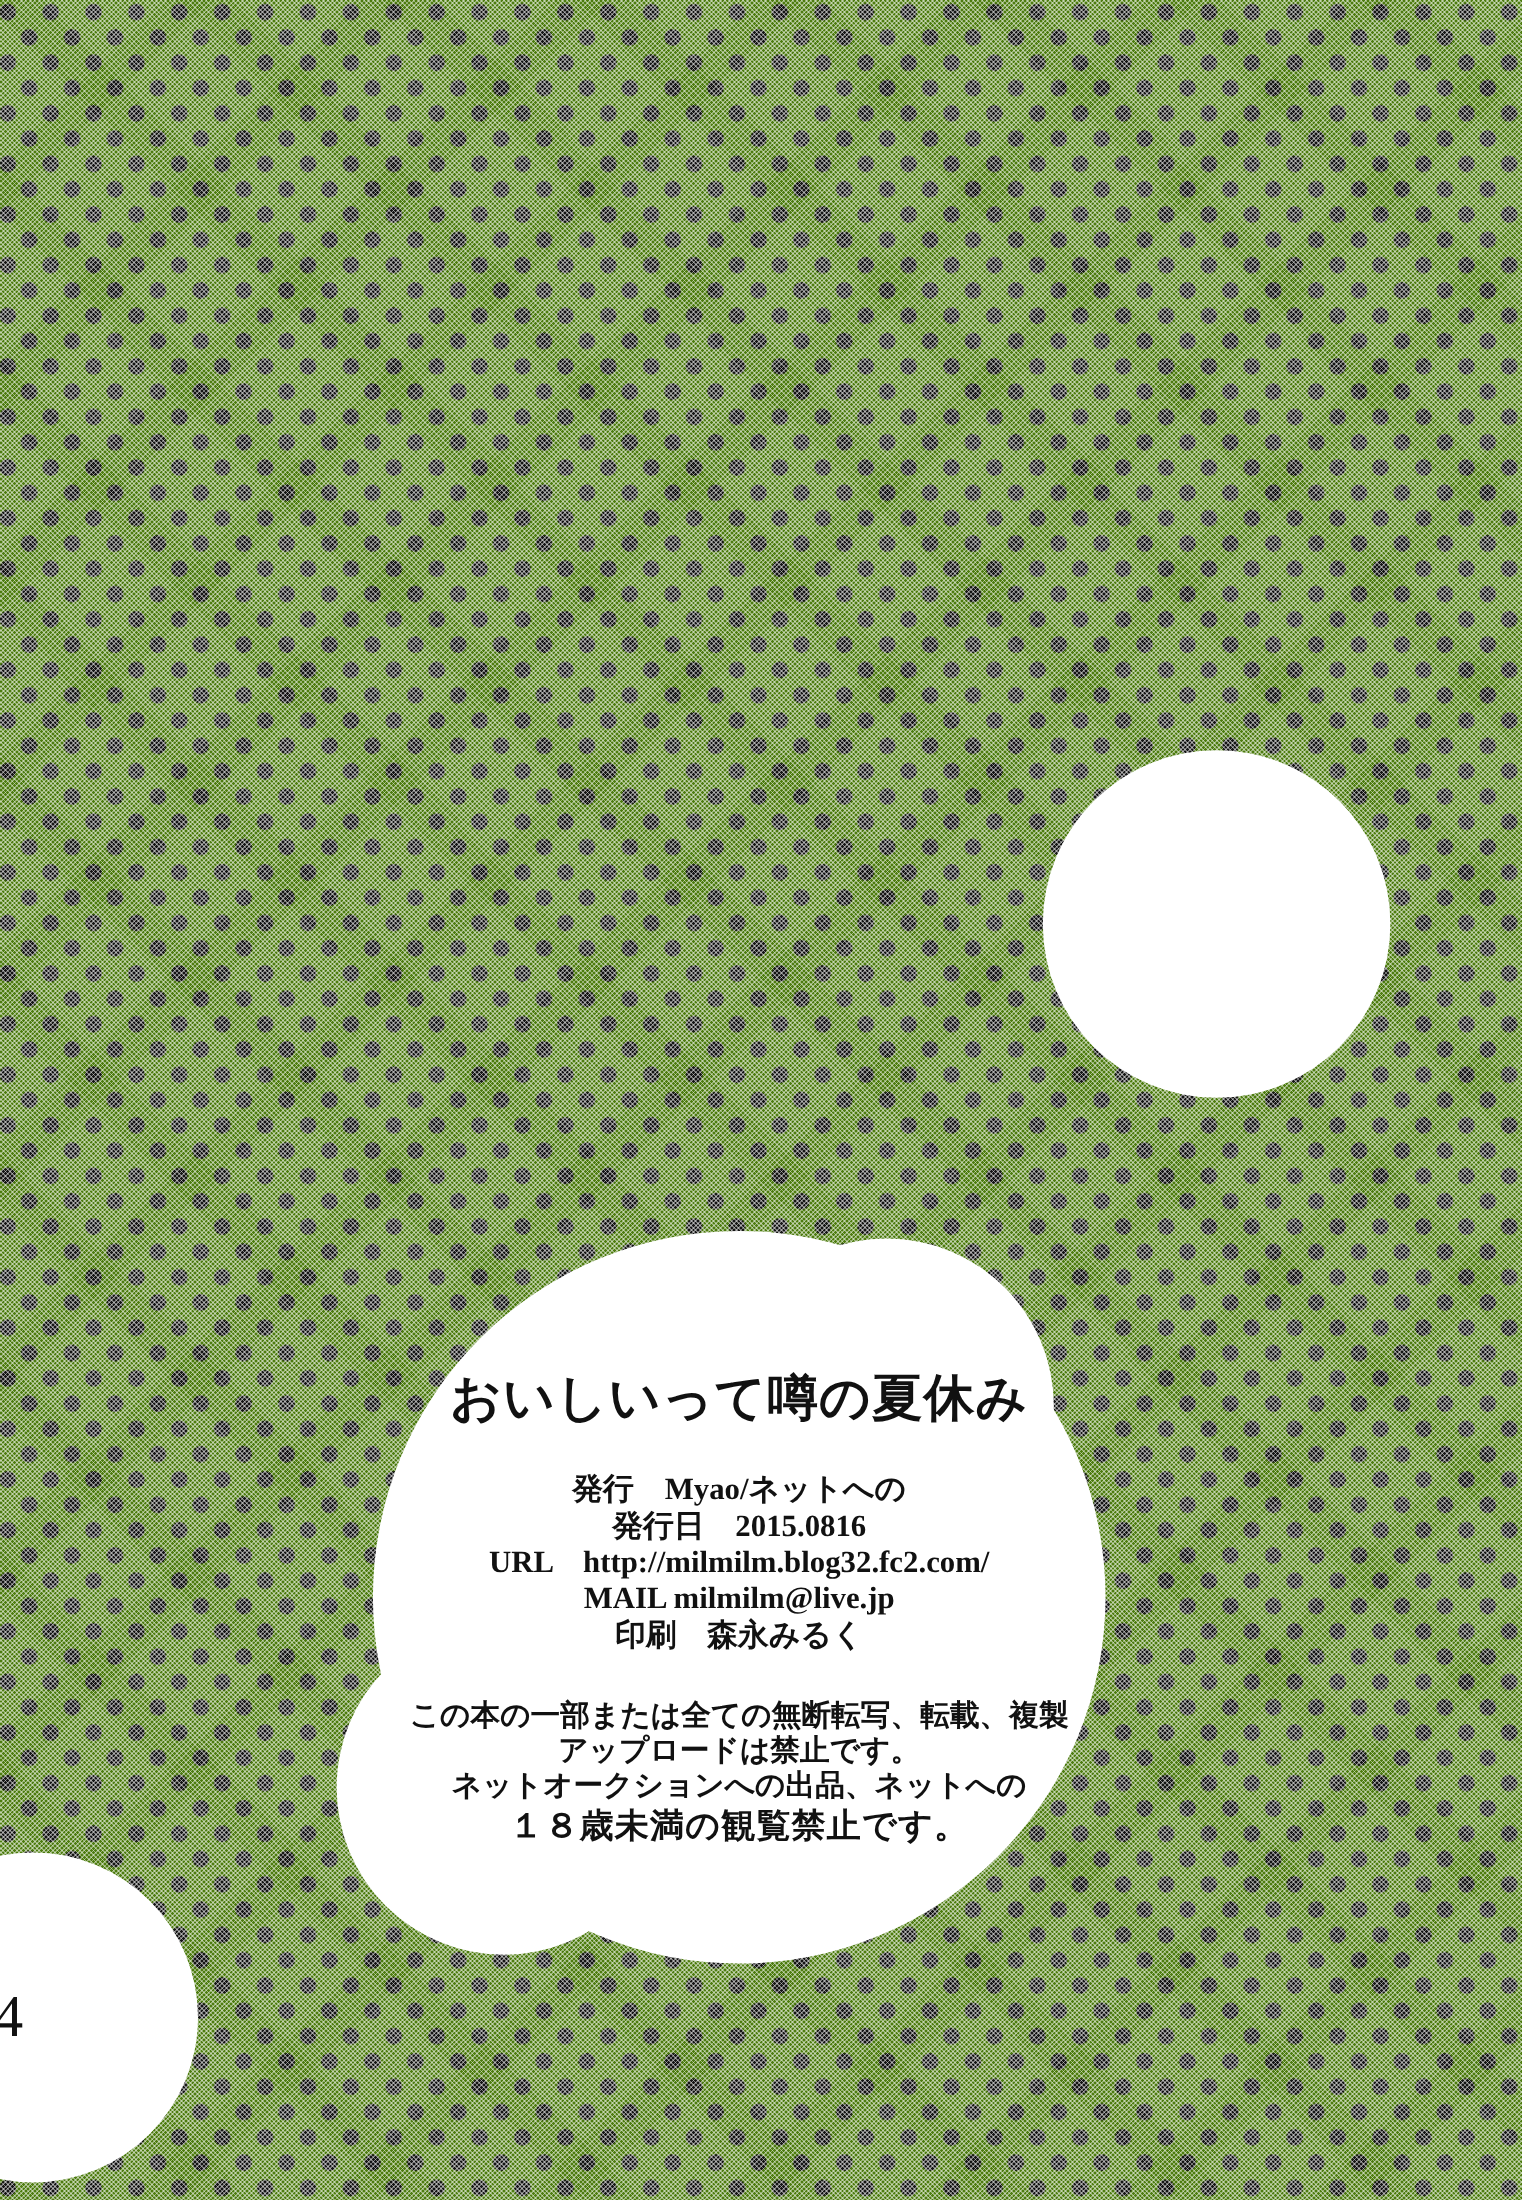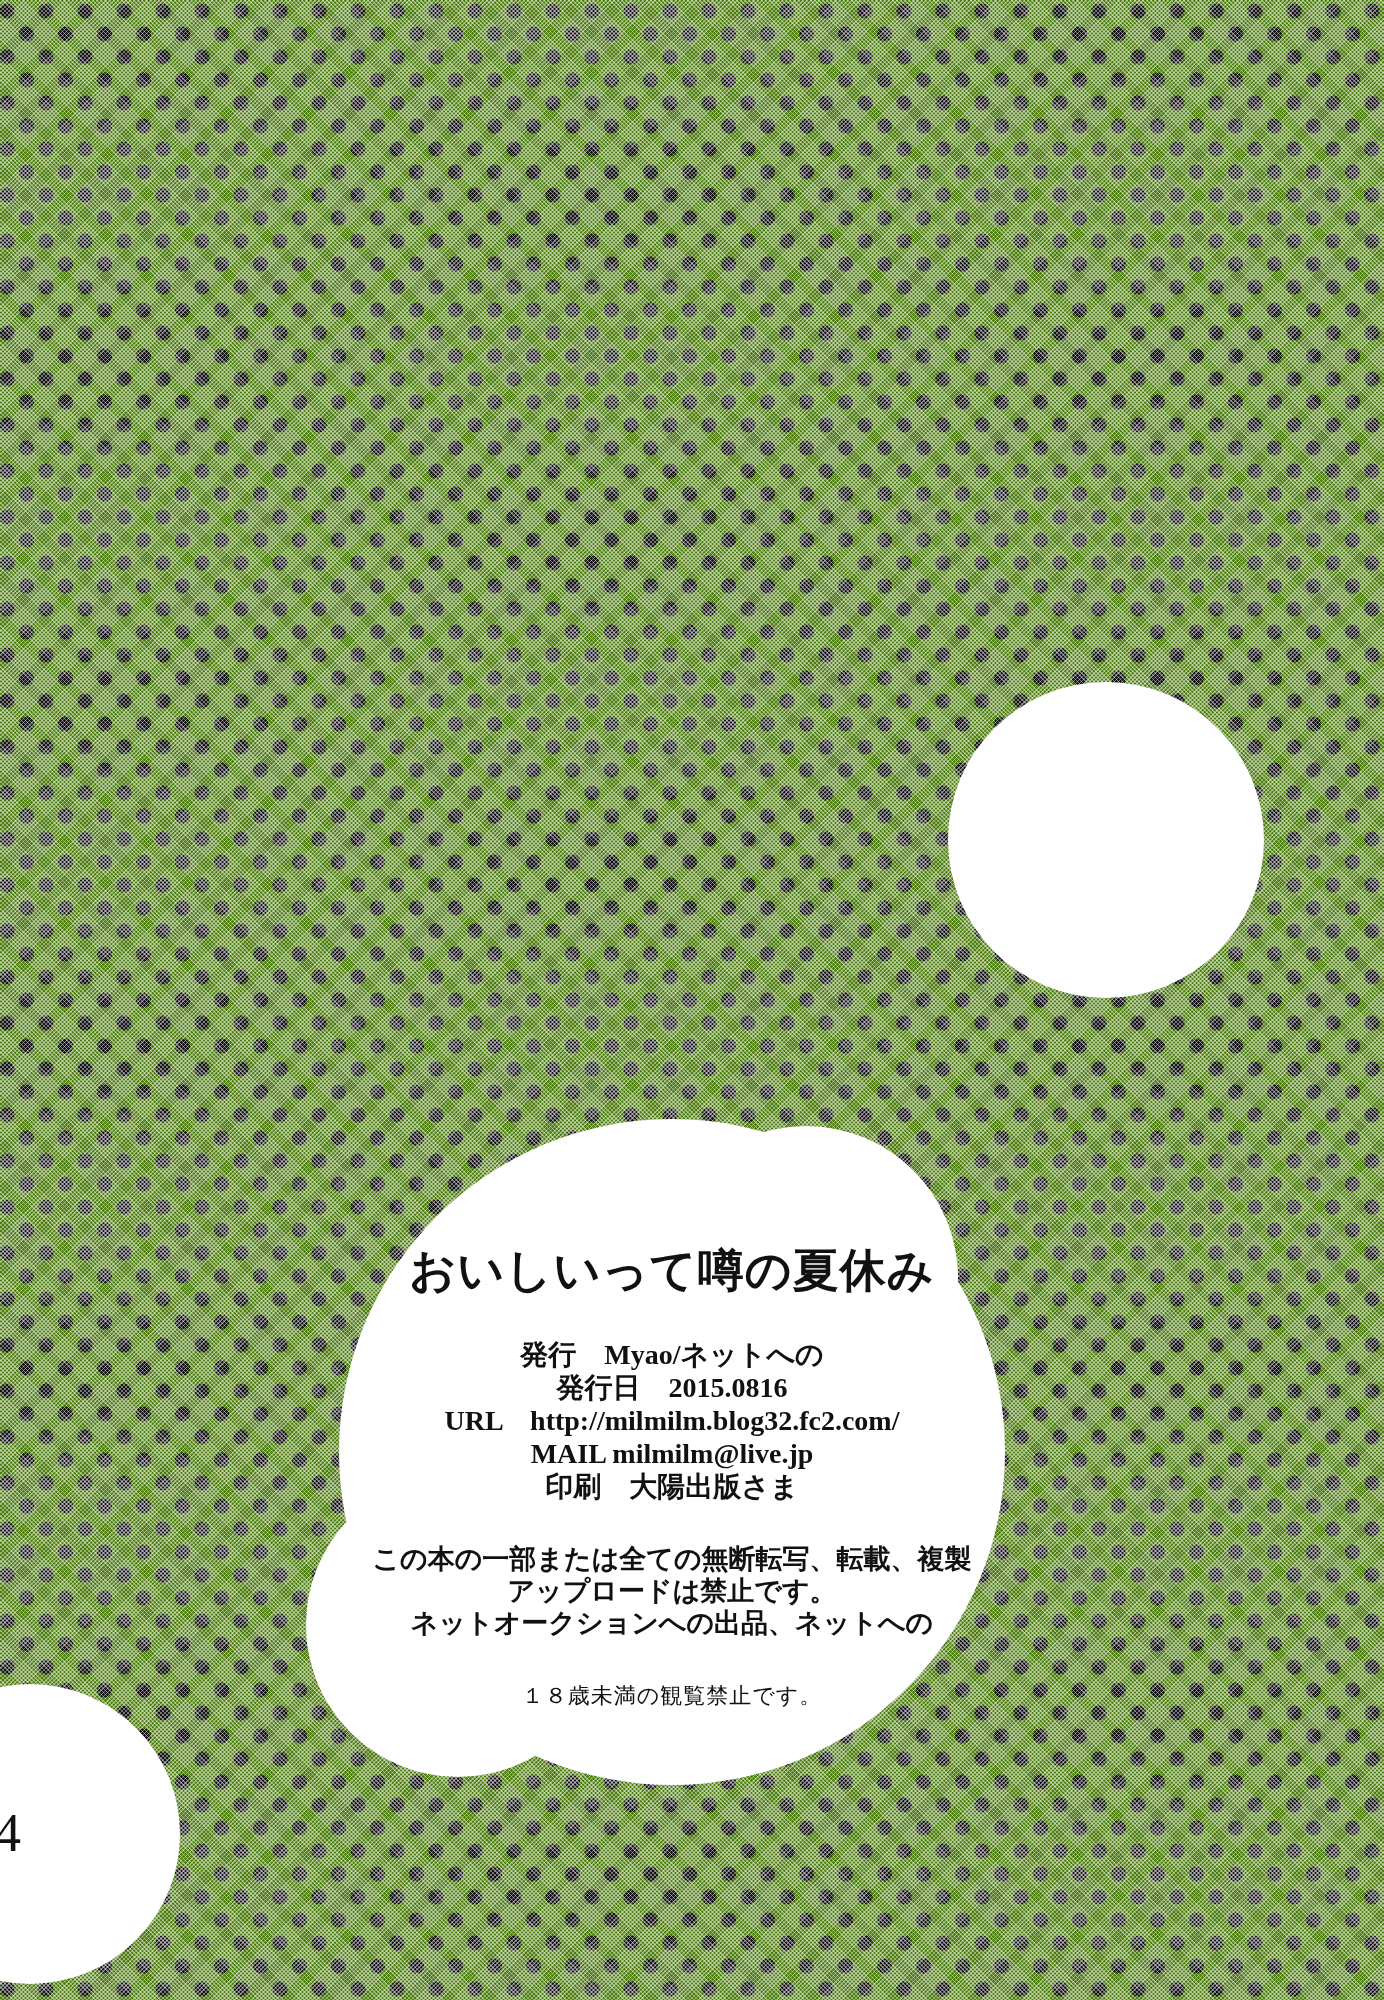--- a/index.html
+++ b/index.html
@@ -63,23 +63,22 @@
   .notice {
     margin-top: 40px;
   }
   .notice-line {
     font-size: 27px;
     line-height: 32px;
     font-weight: bold;
     white-space: nowrap;
   }
   .age-line {
-    margin-top: 42px;
-    font-size: 22px;
-    font-weight: normal;
+    font-size: 31px;
+    font-weight: bold;
     letter-spacing: 1px;
     white-space: nowrap;
   }
   .page-number {
     position: absolute;
     left: -6px;
     top: 1806px;
     font-size: 54px;
     line-height: 1;
     font-weight: normal;
@@ -99,21 +98,21 @@
   <div class="wcircle circle-corner"></div>
 
   <div class="colophon">
     <h1 class="title">おいしいって噂の夏休み</h1>
 
     <div>
       <div class="credit-line">発行　Myao/ネットへの</div>
       <div class="credit-line">発行日　2015.0816</div>
       <div class="credit-line">URL　http://milmilm.blog32.fc2.com/</div>
       <div class="credit-line">MAIL milmilm@live.jp</div>
-      <div class="credit-line">印刷　大陽出版さま</div>
+      <div class="credit-line">印刷　森永みるく</div>
     </div>
 
     <div class="notice">
       <div class="notice-line">この本の一部または全ての無断転写、転載、複製</div>
       <div class="notice-line">アップロードは禁止です。</div>
       <div class="notice-line">ネットオークションへの出品、ネットへの</div>
     </div>
 
     <div class="age-line">１８歳未満の観覧禁止です。</div>
   </div>

